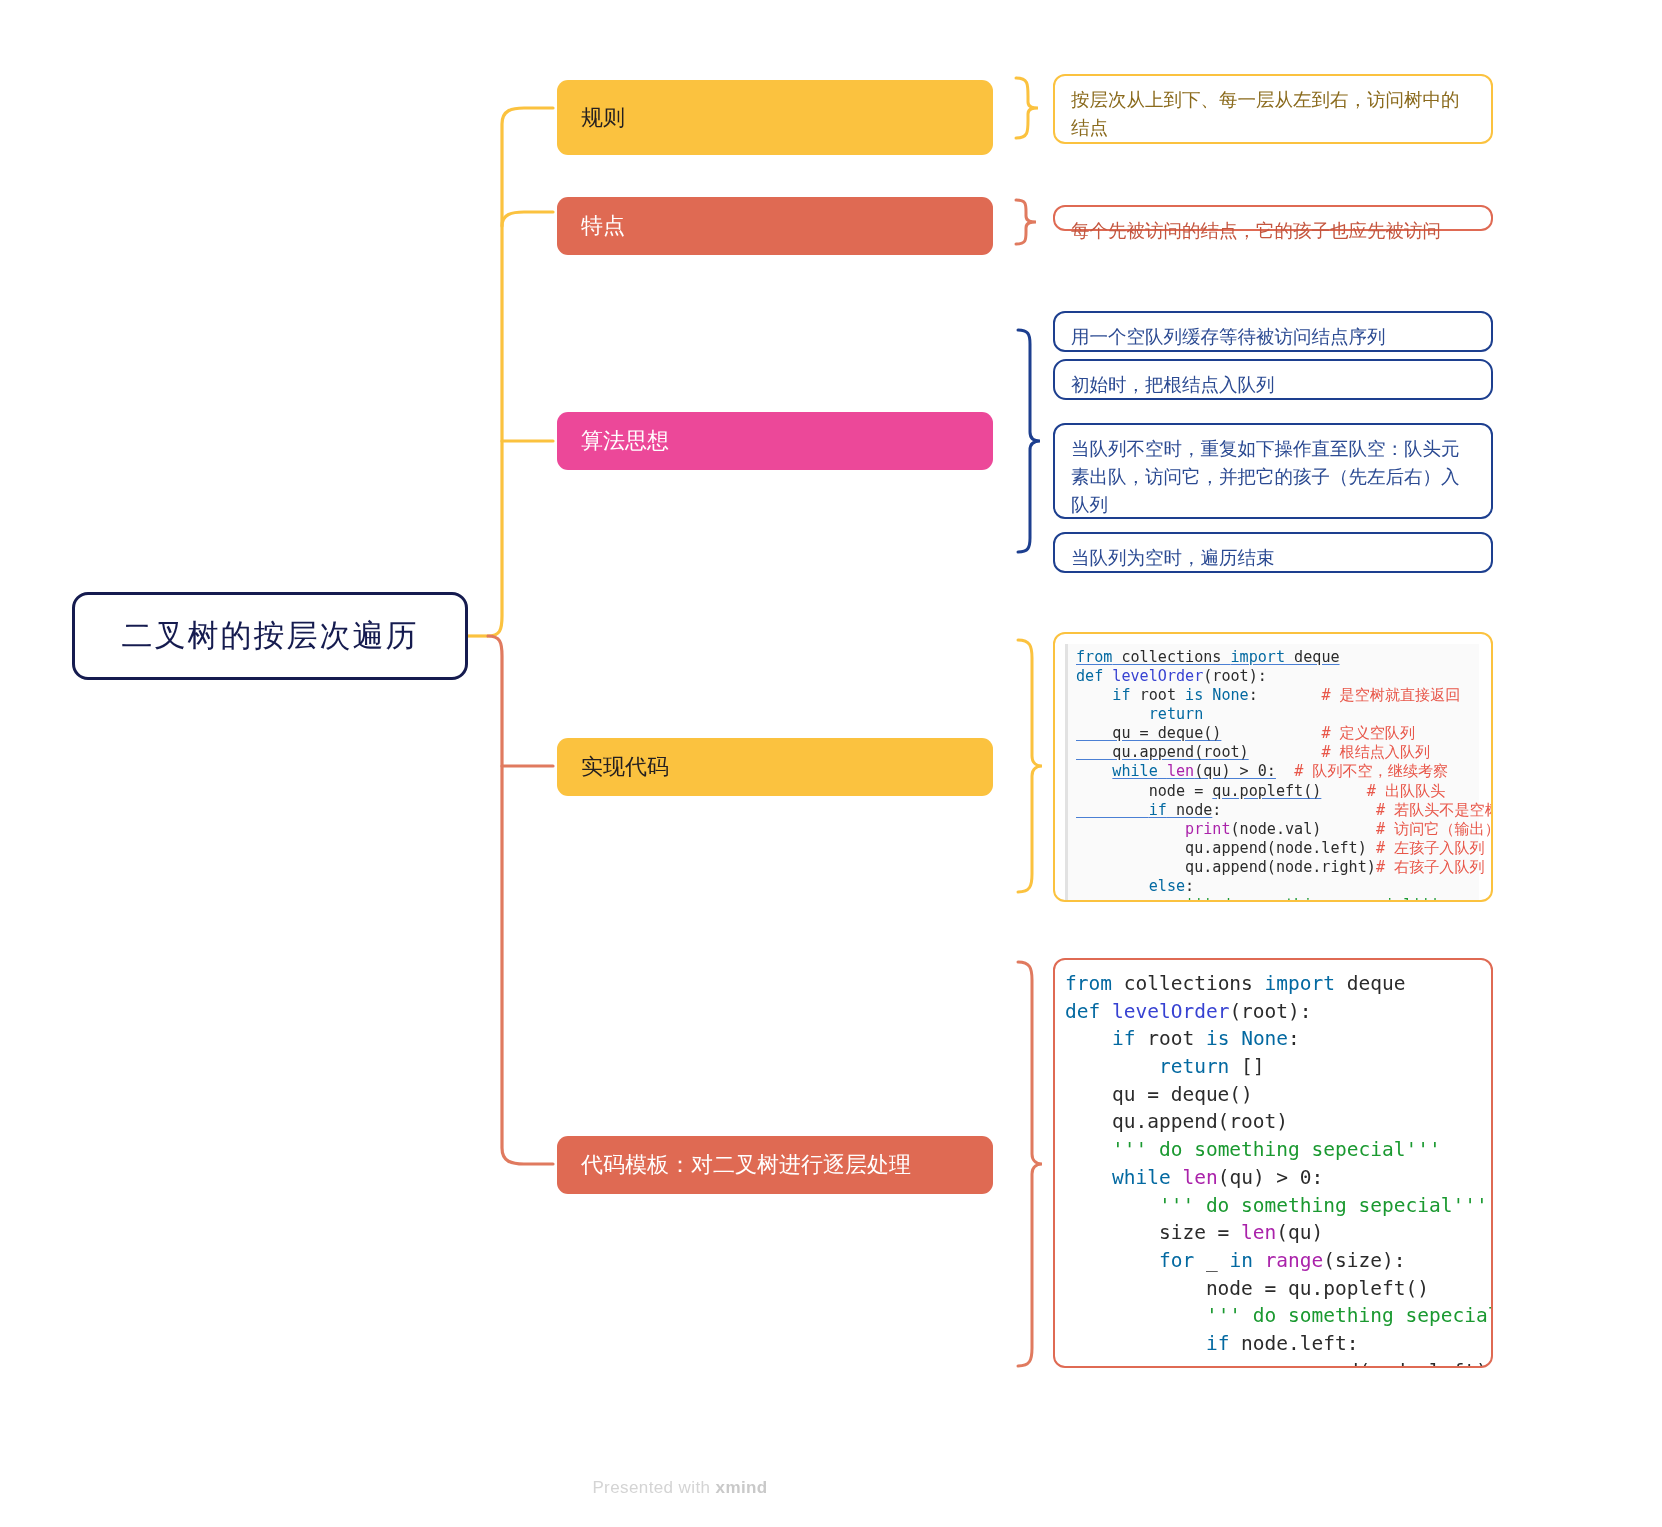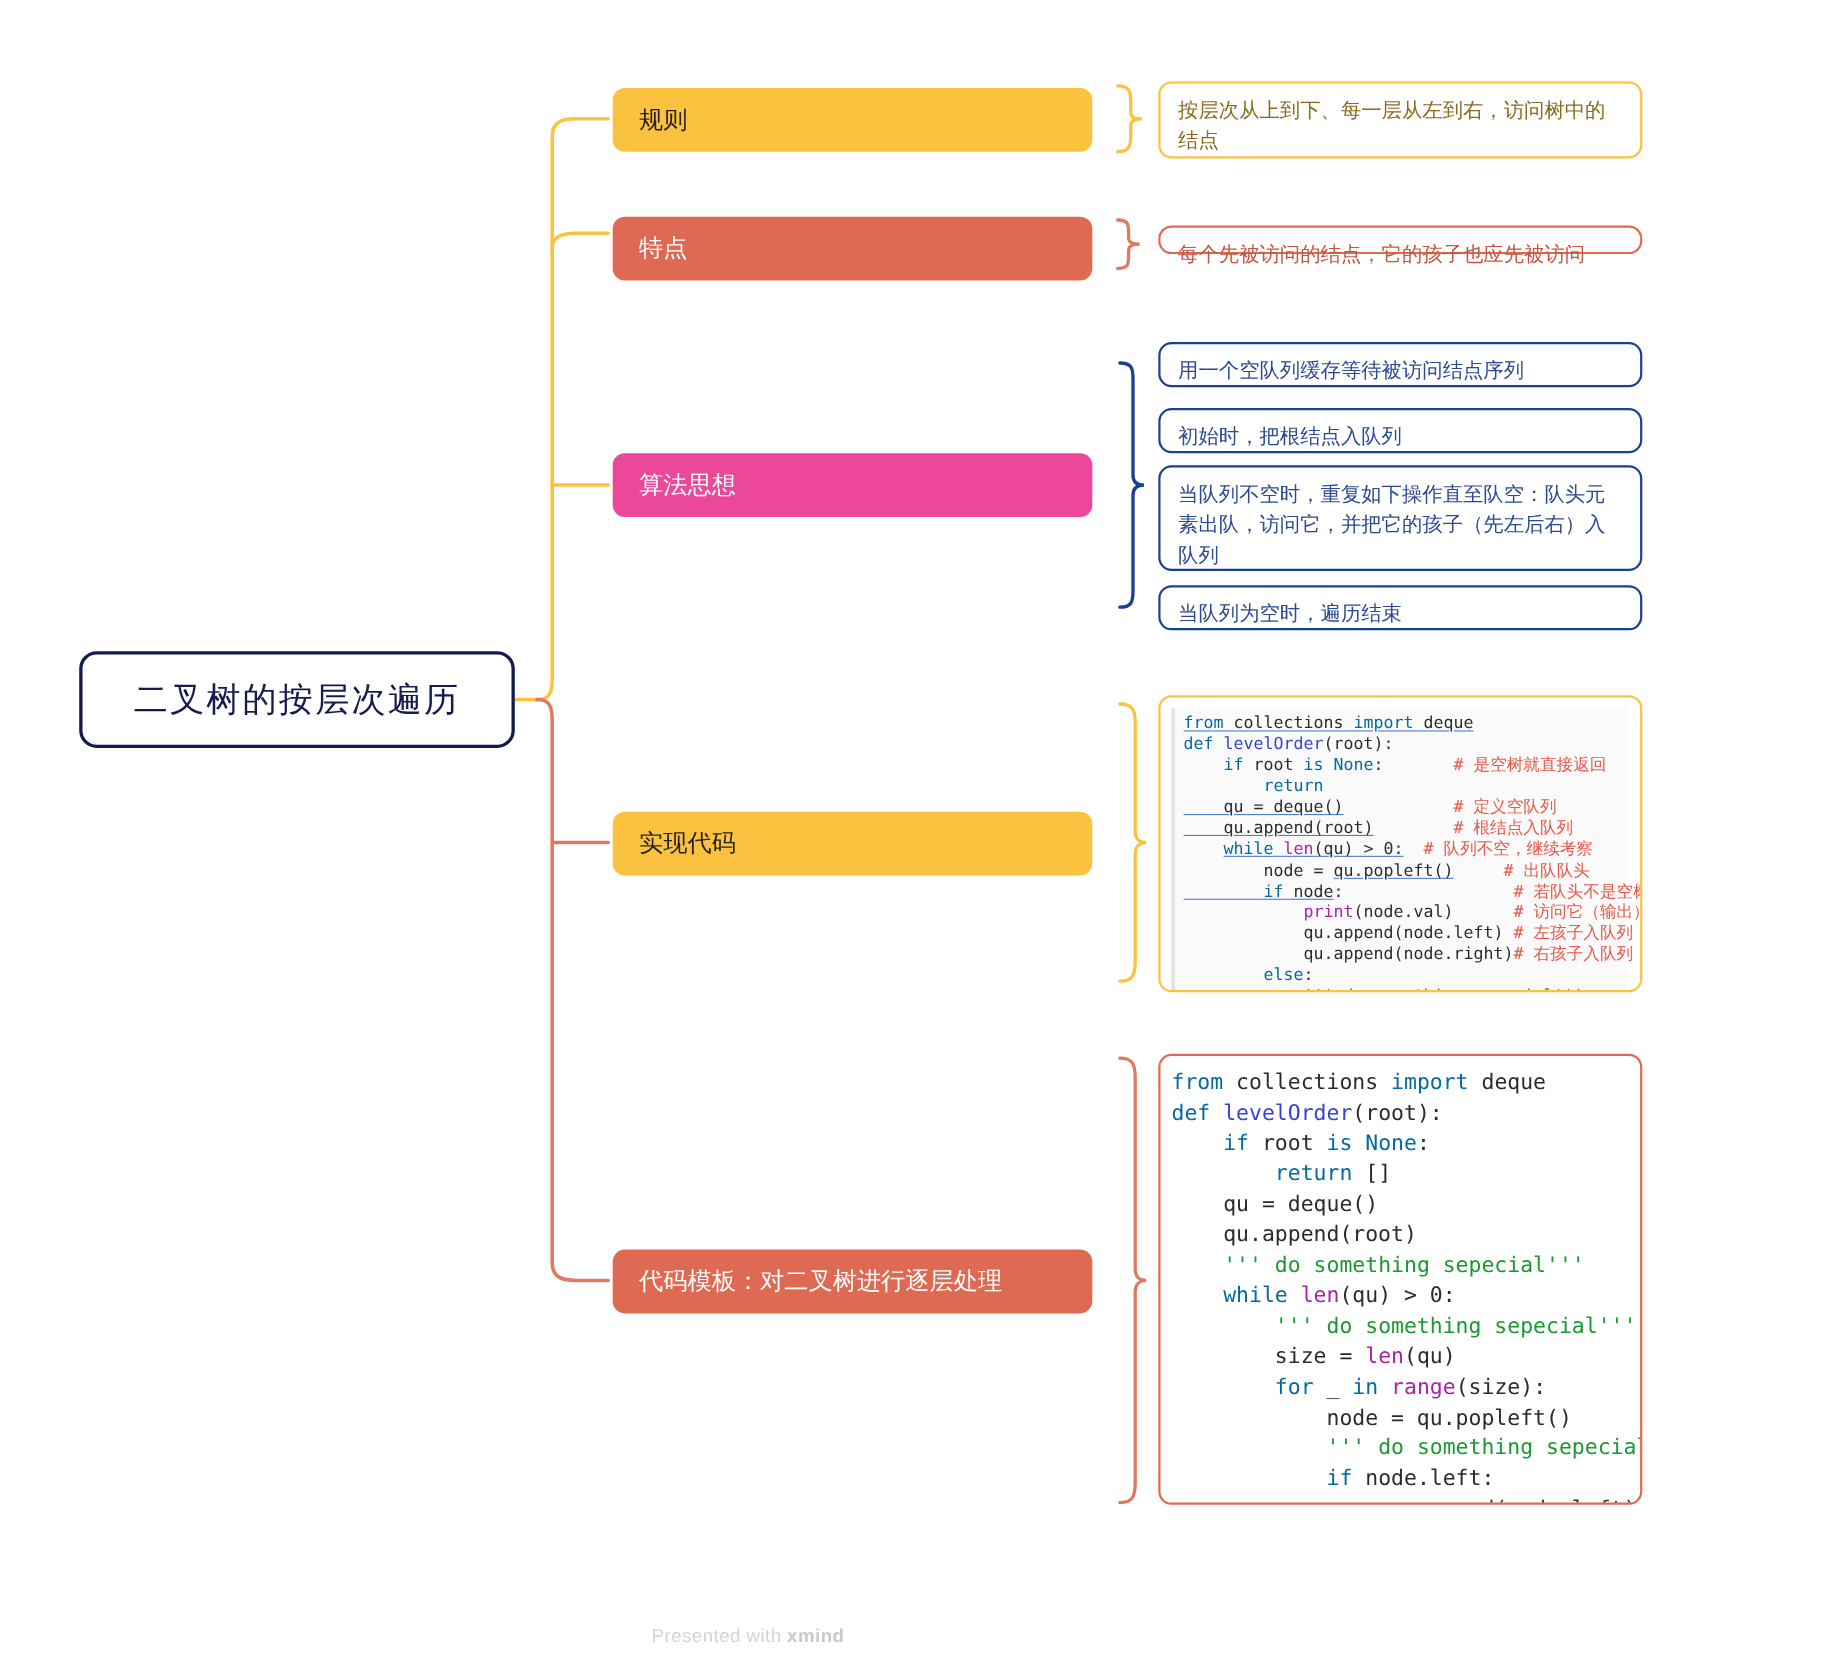--- a/index.html
+++ b/index.html
@@ -160,32 +160,32 @@
 
     <path d="M1018 640 C 1030 640 1032 646 1032 658 L1032 756 C 1032 764 1038 766 1042 766
              C 1038 766 1032 768 1032 776 L1032 874 C 1032 886 1030 892 1018 892" stroke="#fbc23f" stroke-width="3" fill="none" stroke-linecap="round"></path>
 
     <path d="M1018 962 C 1030 962 1032 968 1032 980 L1032 1154 C 1032 1162 1038 1164 1042 1164
              C 1038 1164 1032 1166 1032 1174 L1032 1348 C 1032 1360 1030 1366 1018 1366" stroke="#e07a5f" stroke-width="3" fill="none" stroke-linecap="round"></path>
   </svg>
 
   <div class="central-topic">二叉树的按层次遍历</div>
 
-  <div class="branch yellow" style="left:557px; top:80px; width:436px; height:58px;font-family:Liberation Mono, monospace;">规则</div>
+  <div class="branch yellow" style="left:557px; top:80px; width:436px; height:75px;font-family:Liberation Mono, monospace;">规则</div>
 
   <div class="detail gold" style="left:1053px; top:74px; width:440px; height:70px;">按层次从上到下、每一层从左到右，访问树中的结点</div>
 
   <div class="branch red" style="left:557px; top:197px; width:436px; height:58px;">特点</div>
 
   <div class="detail coral" style="left:1053px; top:205px; width:440px; height:26px;">每个先被访问的结点，它的孩子也应先被访问</div>
 
   <div class="branch navy" style="left:557px; top:412px; width:436px; height:58px;">算法思想</div>
 
   <div class="detail" style="left:1053px; top:311px; width:440px; height:41px;">用一个空队列缓存等待被访问结点序列</div>
-  <div class="detail" style="left:1053px; top:371px; width:440px; height:41px;">初始时，把根结点入队列</div>
+  <div class="detail" style="left:1053px; top:359px; width:440px; height:41px;border-radius:13px;">初始时，把根结点入队列</div>
   <div class="detail" style="left:1053px; top:423px; width:440px; height:96px;">当队列不空时，重复如下操作直至队空：队头元素出队，访问它，并把它的孩子（先左后右）入队列</div>
   <div class="detail" style="left:1053px; top:532px; width:440px; height:41px;">当队列为空时，遍历结束</div>
 
   <div class="branch yellow" style="left:557px; top:738px; width:436px; height:58px;">实现代码</div>
 
   <div class="codebox small" style="left:1053px; top:632px; width:440px; height:270px;">
     <pre class="code"><span class="k ul">from</span><span class="pl ul"> collections </span><span class="k ul">import</span><span class="pl ul"> deque</span>
 <span class="k">def </span><span class="fn">levelOrder</span><span class="pl">(root):</span>
 <span class="pl">    </span><span class="k">if</span><span class="pl"> root </span><span class="k">is</span><span class="pl"> </span><span class="k">None</span><span class="pl">:       </span><span class="cm"># 是空树就直接返回</span>
 <span class="pl">        </span><span class="k">return</span>

